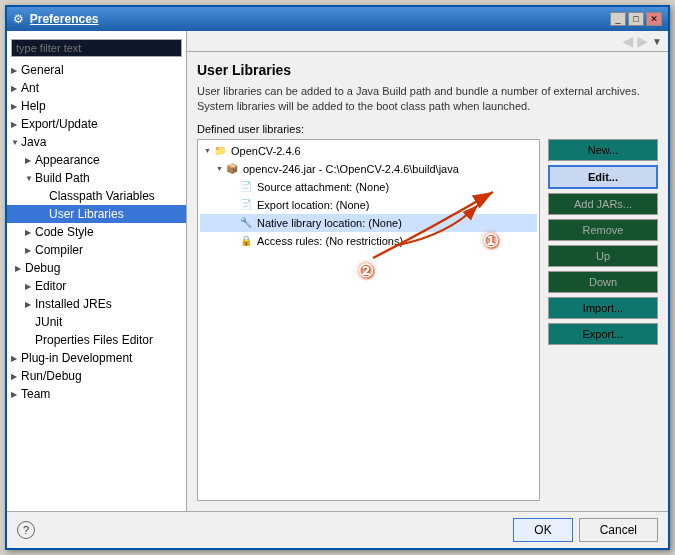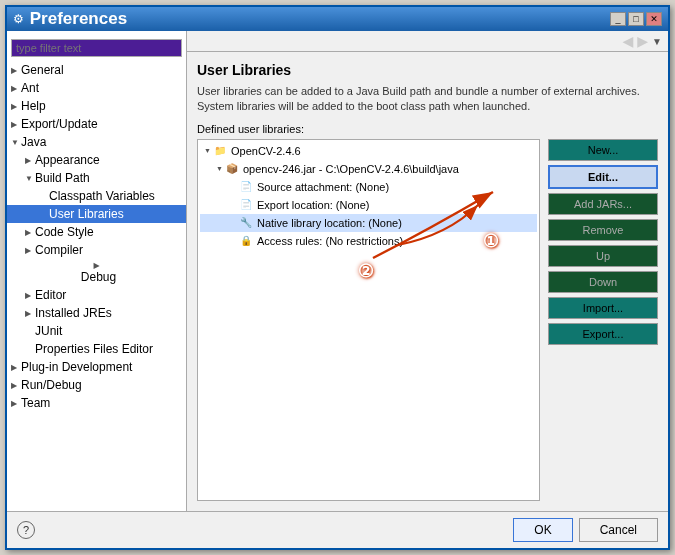--- a/index.html
+++ b/index.html
@@ -31,22 +31,23 @@
       align-items: center;
       justify-content: space-between;
       height: 24px;
     }
     .title-bar-left {
       display: flex;
       align-items: center;
       gap: 6px;
     }
     .title-bar-text {
-      font-size: 17px;
+      font-size: 12px;
       font-weight: bold;
+      text-decoration: underline;
     }
     .title-bar-buttons {
       display: flex;
       gap: 2px;
     }
     .title-bar-btn {
       width: 16px;
       height: 14px;
       background: #d4d0c8;
       border: 1px solid #888;
@@ -69,21 +70,21 @@
       overflow-y: auto;
       padding: 4px 0;
     }
     .filter-box {
       width: calc(100% - 8px);
       margin: 4px;
       padding: 2px 4px;
       border: 1px solid #aaa;
       font-size: 11px;
       color: #999;
-      background: #4c1d95;
+      background: #0f172a;
     }
     .tree-item {
       padding: 2px 4px;
       cursor: pointer;
       display: flex;
       align-items: center;
       white-space: nowrap;
     }
     .tree-item.selected {
       background: #3875d7;
@@ -296,21 +297,21 @@
             <span>User Libraries</span>
           </div>
           <div class="tree-item" style="padding-left: 18px;">
             <span class="triangle collapsed"></span>
             <span>Code Style</span>
           </div>
           <div class="tree-item" style="padding-left: 18px;">
             <span class="triangle collapsed"></span>
             <span>Compiler</span>
           </div>
-          <div class="tree-item" style="padding-left: 8px; flex-direction: column;">
+          <div class="tree-item" style="padding-left: 8px;">
             <span class="triangle collapsed"></span>
             <span>Debug</span>
           </div>
           <div class="tree-item" style="padding-left: 18px;">
             <span class="triangle collapsed"></span>
             <span>Editor</span>
           </div>
           <div class="tree-item" style="padding-left: 18px;">
             <span class="triangle collapsed"></span>
             <span>Installed JREs</span>

